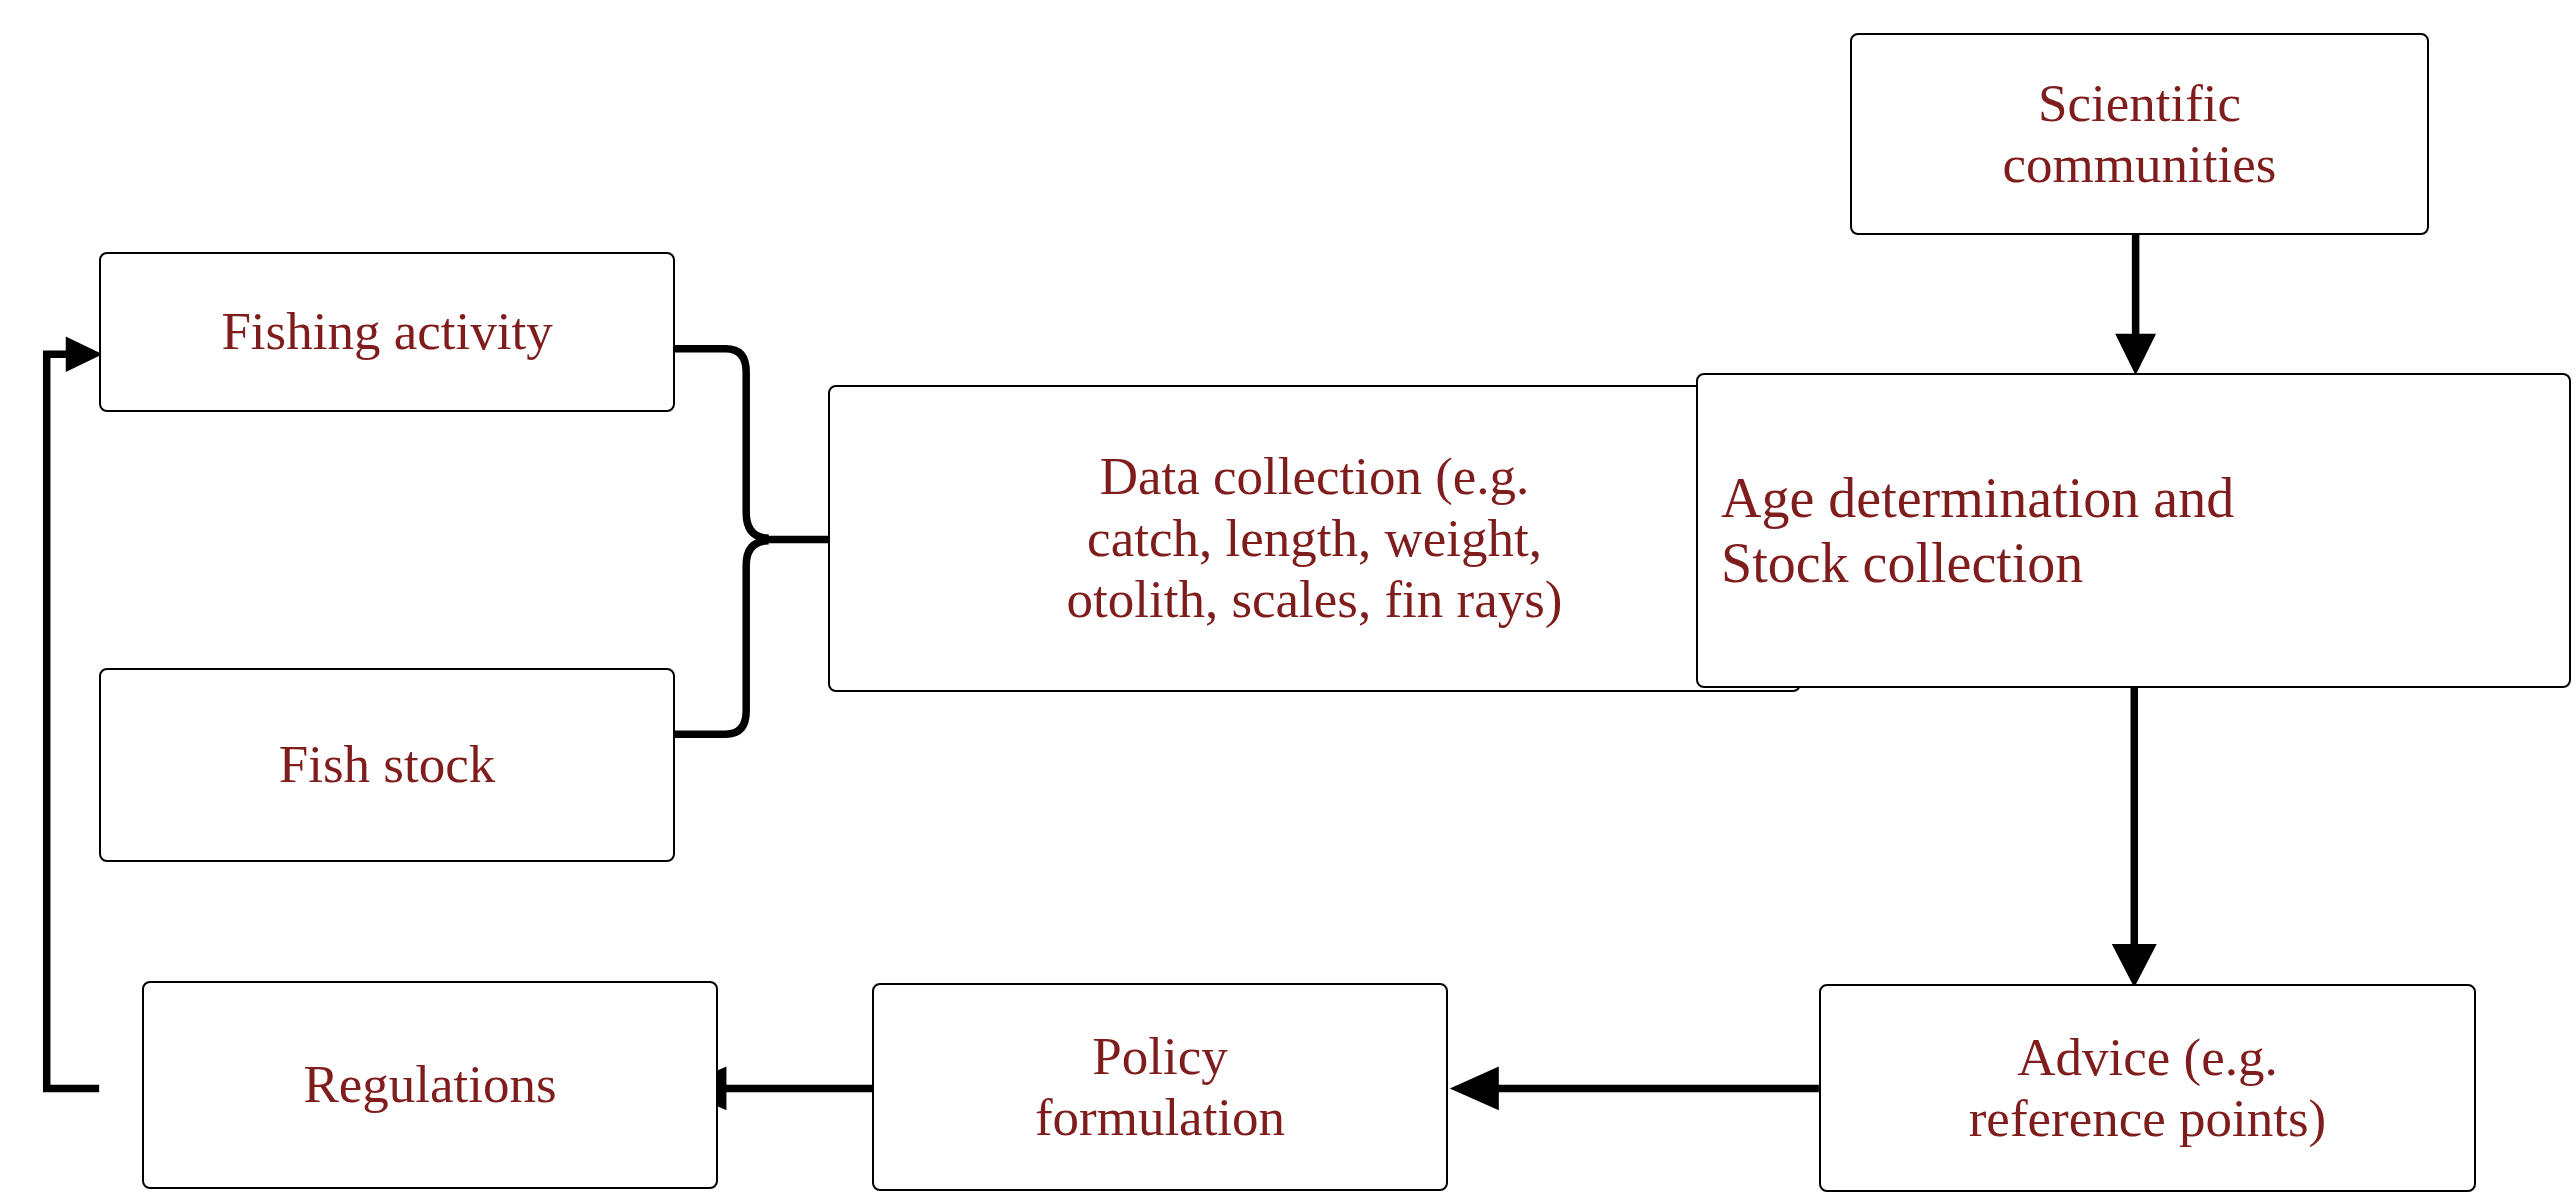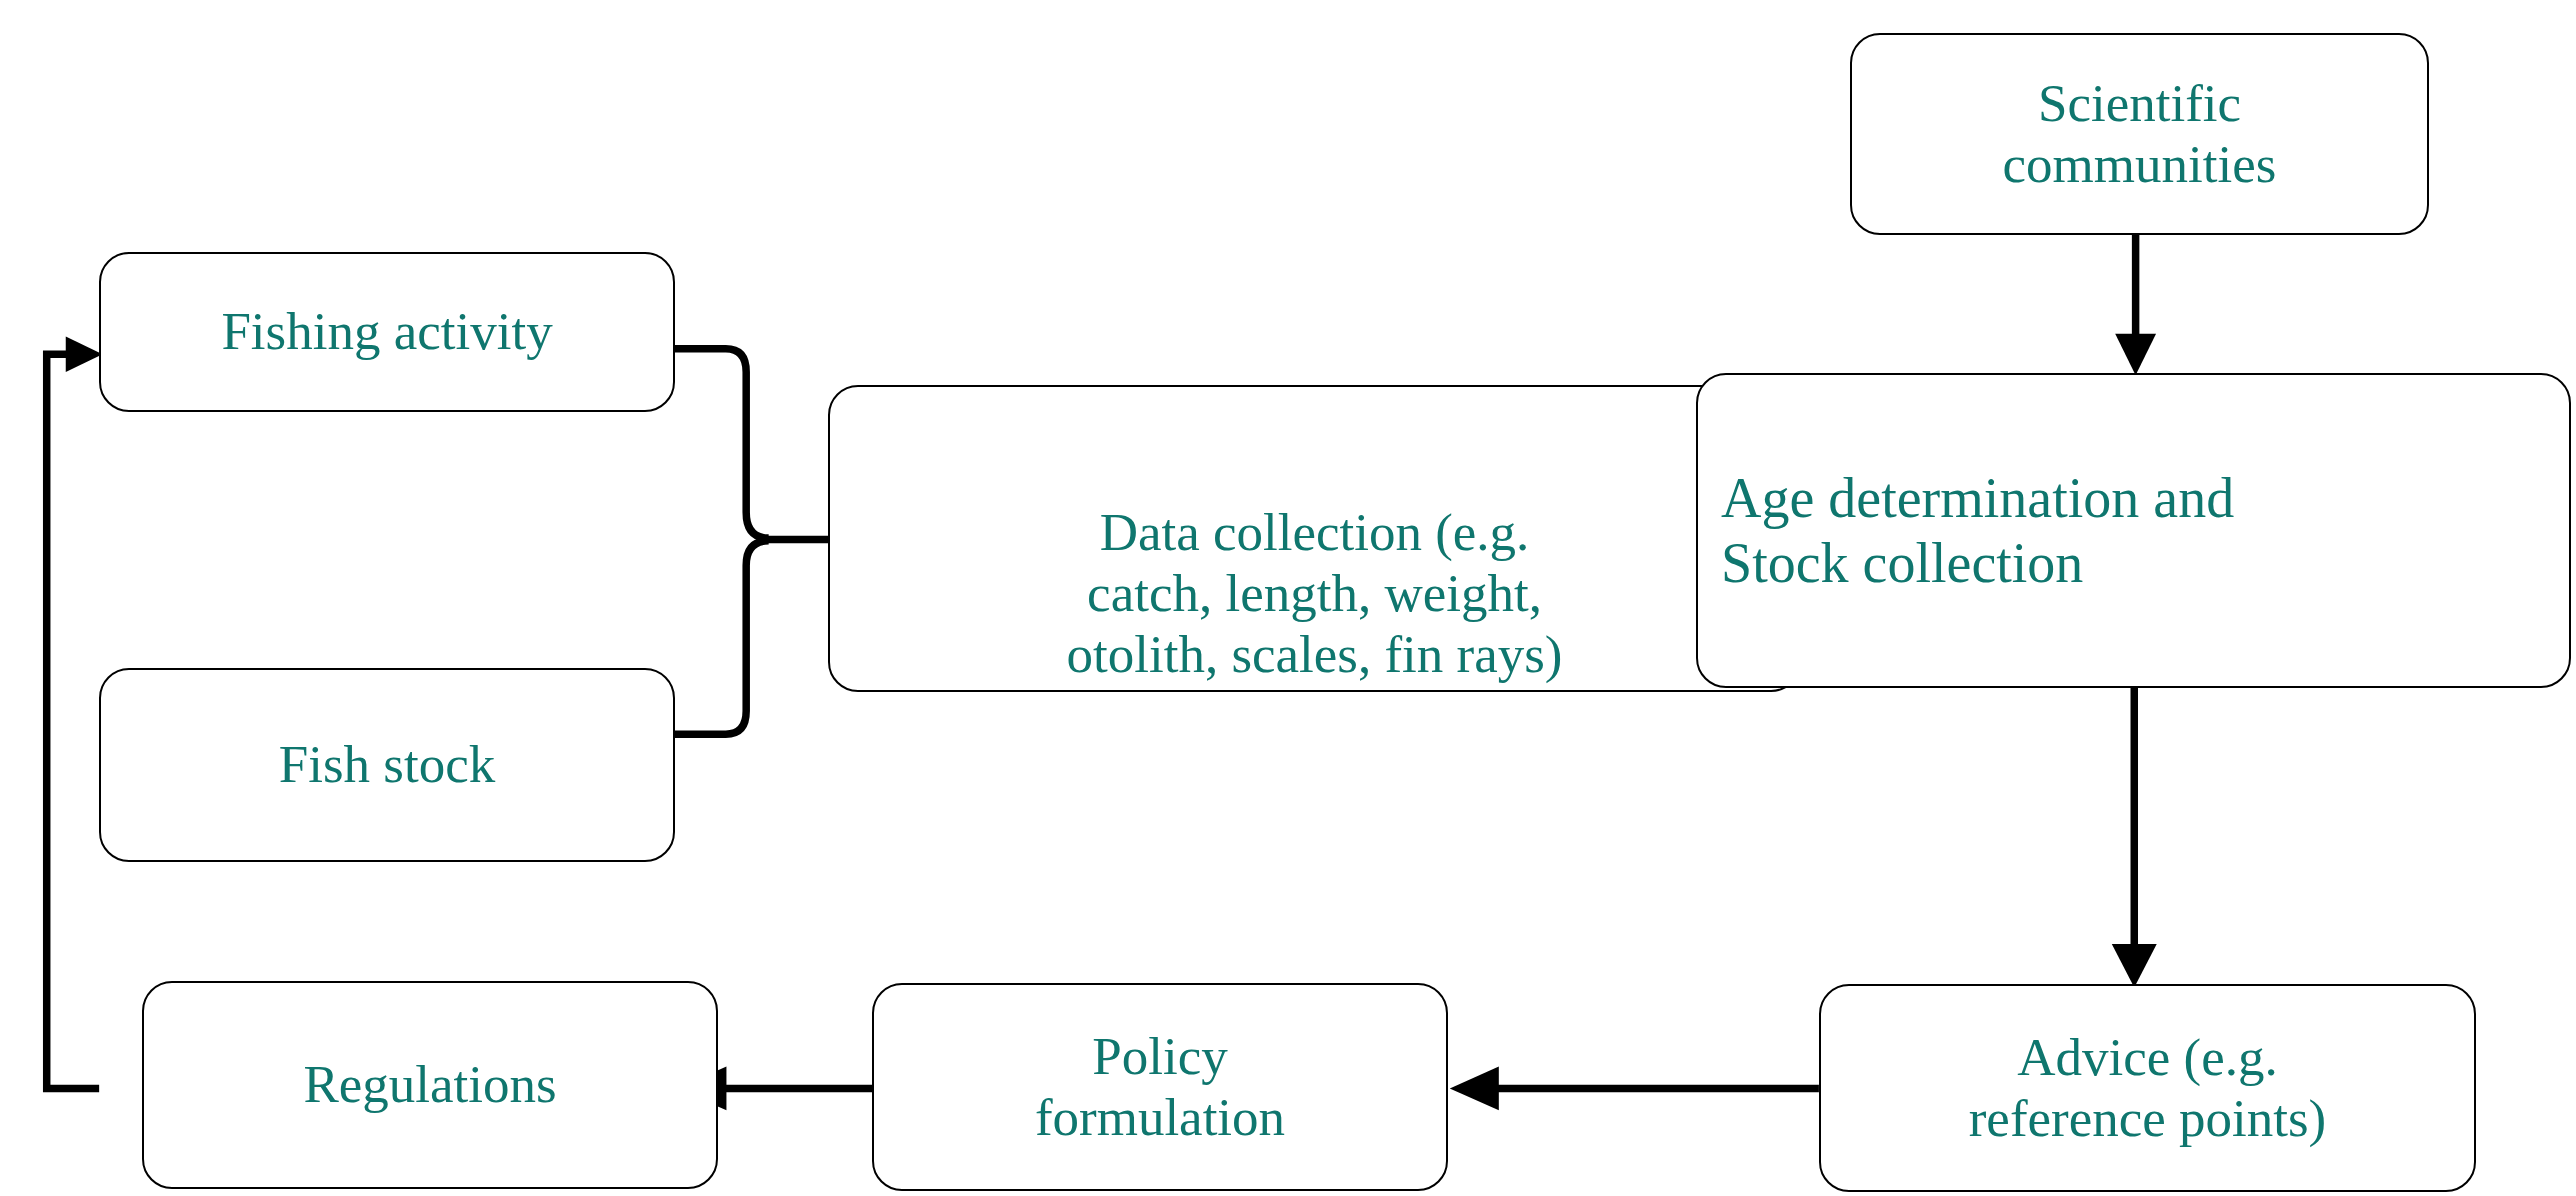--- a/index.html
+++ b/index.html
@@ -14,46 +14,46 @@
     height: 1196px;
     background: #ffffff;
     overflow: hidden;
     font-family: "Liberation Serif", "DejaVu Serif", serif;
   }
   .node {
     position: absolute;
     box-sizing: border-box;
     background: #ffffff;
     border: 2.7px solid #000000;
-    border-radius: 30px;
+    border-radius: 8px;
     display: flex;
     align-items: center;
     justify-content: center;
     text-align: center;
-    color: #0f766e;
+    color: #7f1d1d;
     font-size: 53px;
     line-height: 1.16;
     padding: 4.1px 15px;
     z-index: 3;
   }
   .node.left-align {
     justify-content: flex-start;
     text-align: left;
     padding-left: 23px;
   }
   .node-label {
     display: block;
     white-space: pre-line;
   }
 
   
   #node-fishing-activity      { left: 99px;  top: 252px;  width: 576px;  height: 160px; }
   #node-fish-stock            { left: 99px;  top: 668px;  width: 576px;  height: 194px; }
   #node-regulations           { left: 99px;  top: 981px; width: 576px;  height: 208px; margin-left: 43px; }
-  #node-data-collection       { left: 828px; top: 385px;  width: 973px; height: 307px; align-items: flex-end; }
+  #node-data-collection       { left: 828px; top: 385px;  width: 973px; height: 307px; }
   #node-policy-formulation    { left: 872px; top: 983px; width: 576px;  height: 208px; }
   #node-scientific-communities{ left: 1850px; top: 33px;   width: 579px;  height: 202px; }
   #node-age-determination     { left: 1696px; top: 373px;  width: 875px; height: 315px; font-size: 56px; }
   #node-advice                { left: 1819px; top: 984px; width: 657px;  height: 208px; }
 
   
   #connectors {
     position: absolute;
     left: 0;
     top: 0;

